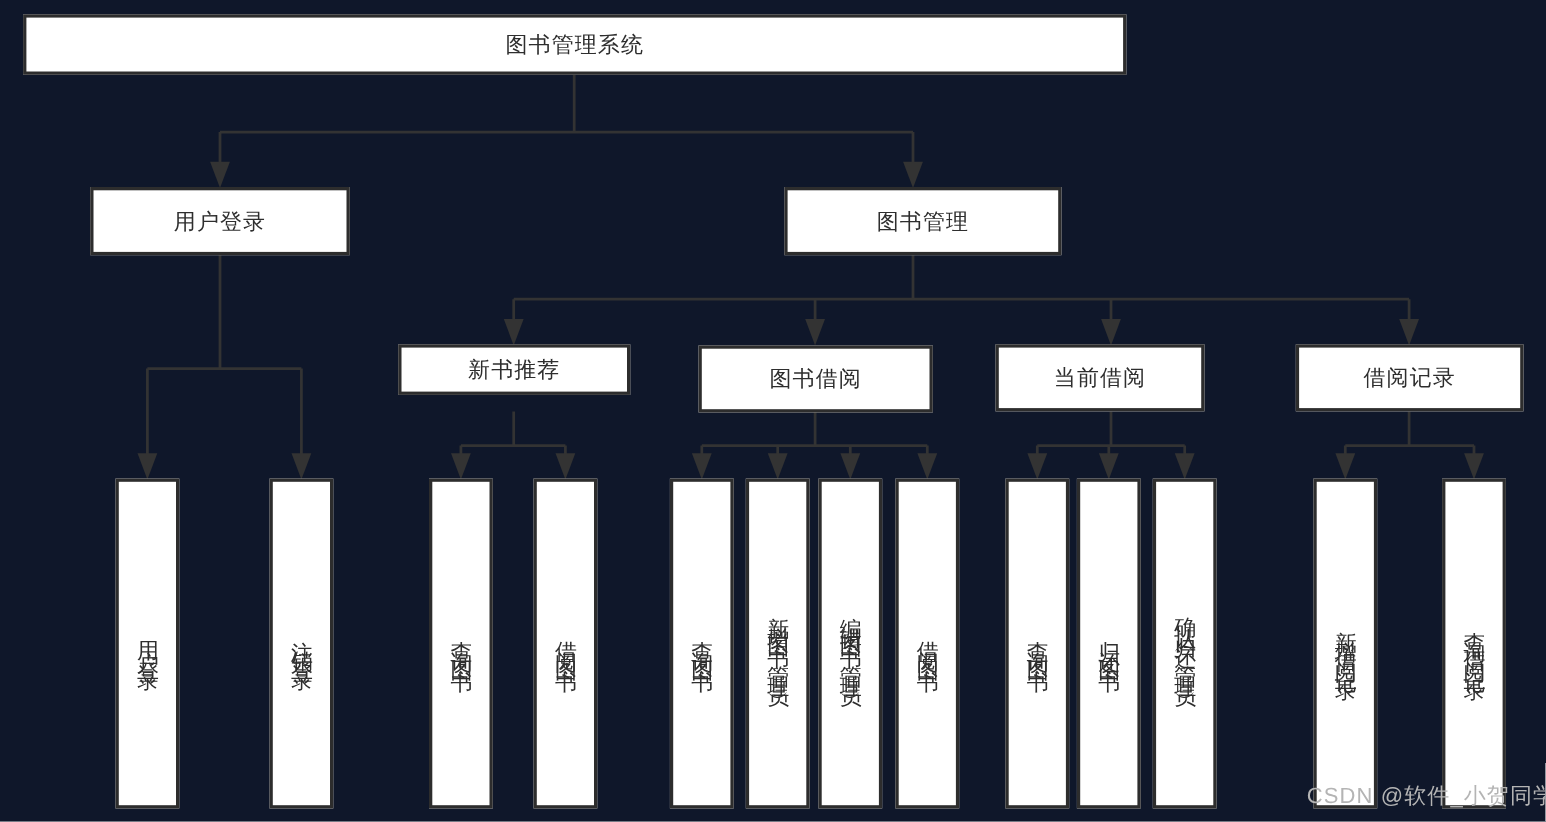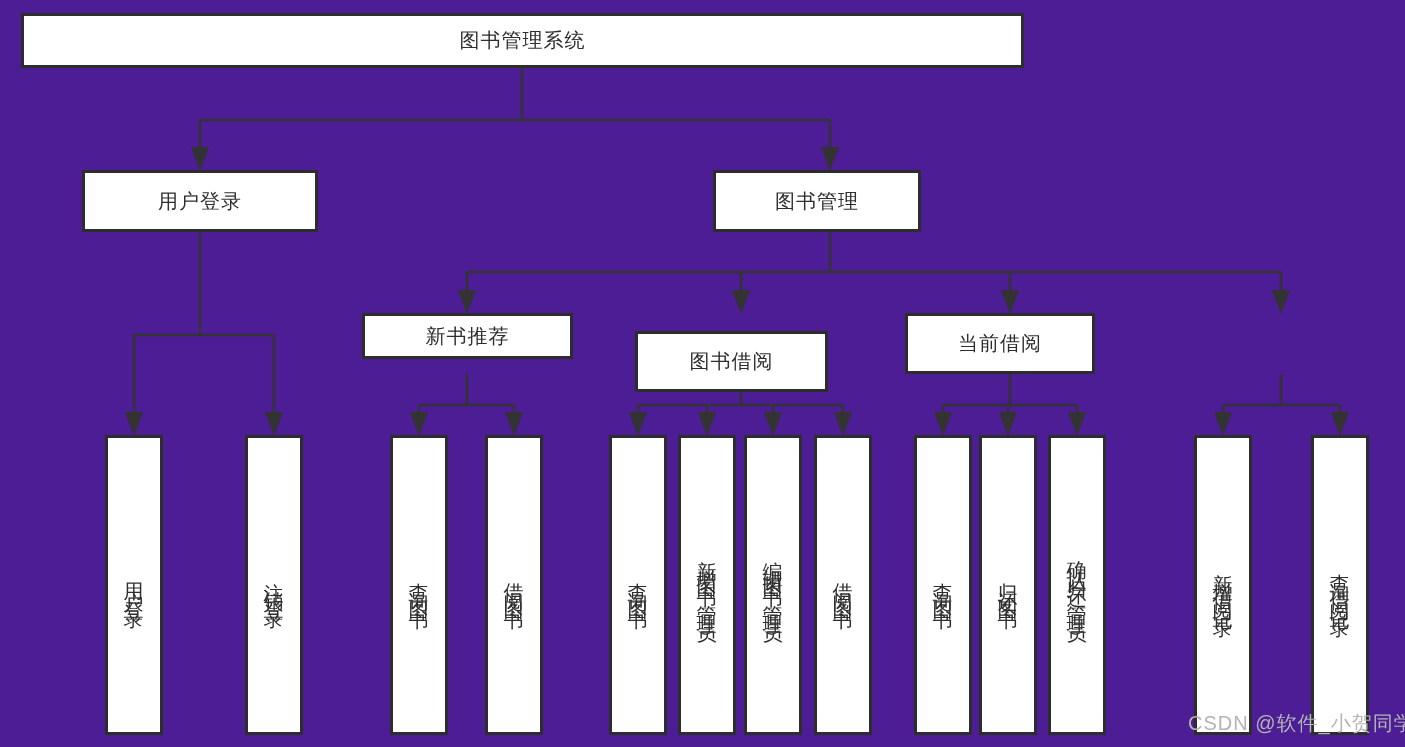--- a/index.html
+++ b/index.html
@@ -1,19 +1,19 @@
 <!DOCTYPE html>
 <html><head>
 <meta charset="utf-8">
 <style>
   html,body{margin:0;padding:0;background:#ffffff;}
   .canvas{
     position:relative;
     width:1405px;height:747px;
-    background:#4c1d95;
+    background:#0f172a;
     font-family:"Liberation Sans","DejaVu Sans",sans-serif;
     color:#2e2e2e;
     overflow:hidden;
   }
   .wires{position:absolute;left:0;top:0;z-index:0;}
   .box{
     position:absolute;
     box-sizing:border-box;
     border:3px solid #2d2d2d;
     background:#ffffff;
@@ -26,24 +26,24 @@
     text-orientation:mixed;
     font-size:20px;
     letter-spacing:9px;
     line-height:1;
     white-space:nowrap;
   }
   
   .n-root{left:21px;top:13px;width:1003px;height:55px;}
   
   .n-l2a{left:82px;top:170px;width:236px;height:62px;}
-  .n-l2b{left:713px;top:170px;width:208px;height:62px;}
+  .n-l2b{left:713px;top:170px;width:252px;height:62px;}
   
   .n-l3a{left:362px;top:313px;width:211px;height:46px;}
-  .n-l3b{left:635px;top:331px;width:193px;height:61px;}
+  .n-l3b{left:635px;top:314px;width:213px;height:61px;}
   .n-l3c{left:905px;top:313px;width:190px;height:61px;}
   .n-l3d{left:1178px;top:313px;width:207px;height:61px;}
   
   .leaf{top:435px;width:58px;height:300px;}
   .f1{left:105px;} .f2{left:245px;}
   .f3{left:390px;} .f4{left:485px;}
   .f5{left:609px;} .f6{left:678px;} .f7{left:744px;} .f8{left:814px;}
   .f9{left:914px;} .f10{left:979px;} .f11{left:1048px;}
   .f12{left:1194px;} .f13{left:1311px;}
   .watermark{
@@ -110,20 +110,23 @@
 
   <div class="box n-l3a">
     <span class="hlabel">新书推荐</span>
   </div>
   <div class="box n-l3b">
     <span class="hlabel">图书借阅</span>
   </div>
   <div class="box n-l3c">
     <span class="hlabel">当前借阅</span>
   </div>
+  <div class="box n-l3d">
+    <span class="hlabel">借阅记录</span>
+  </div>
 
   <div class="box leaf f1">
     <span class="vlabel">用户登录</span>
   </div>
   <div class="box leaf f2">
     <span class="vlabel">注销登录</span>
   </div>
 
   <div class="box leaf f3">
     <span class="vlabel">查询图书</span>

